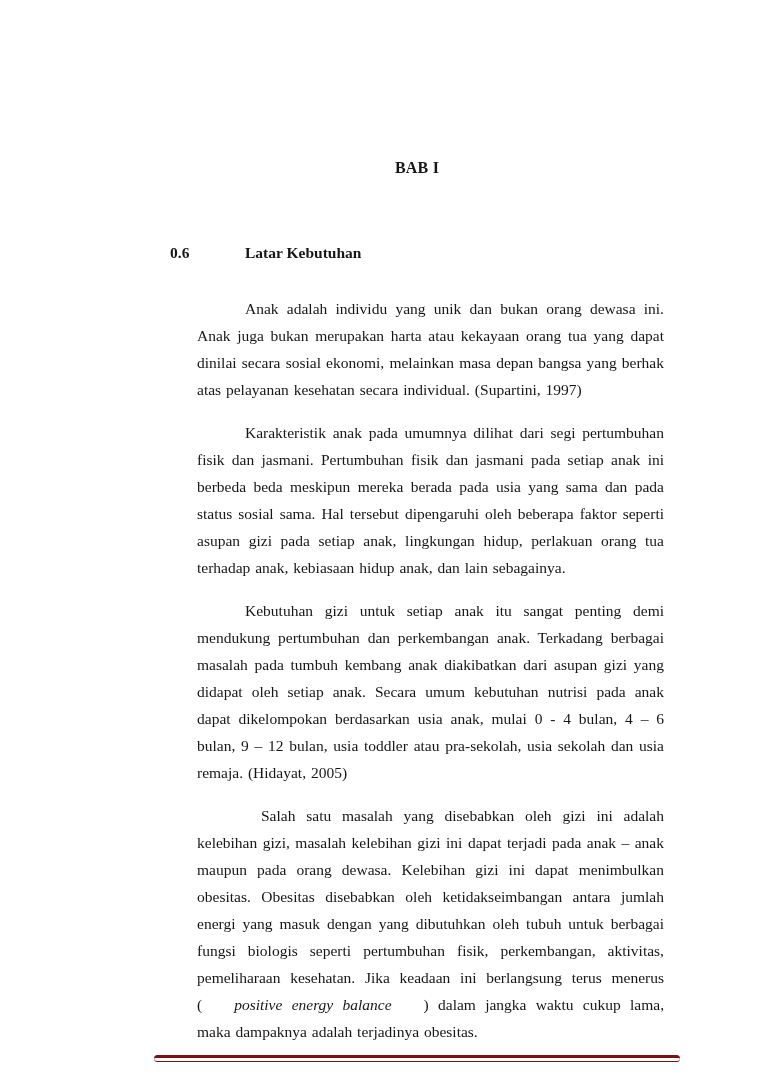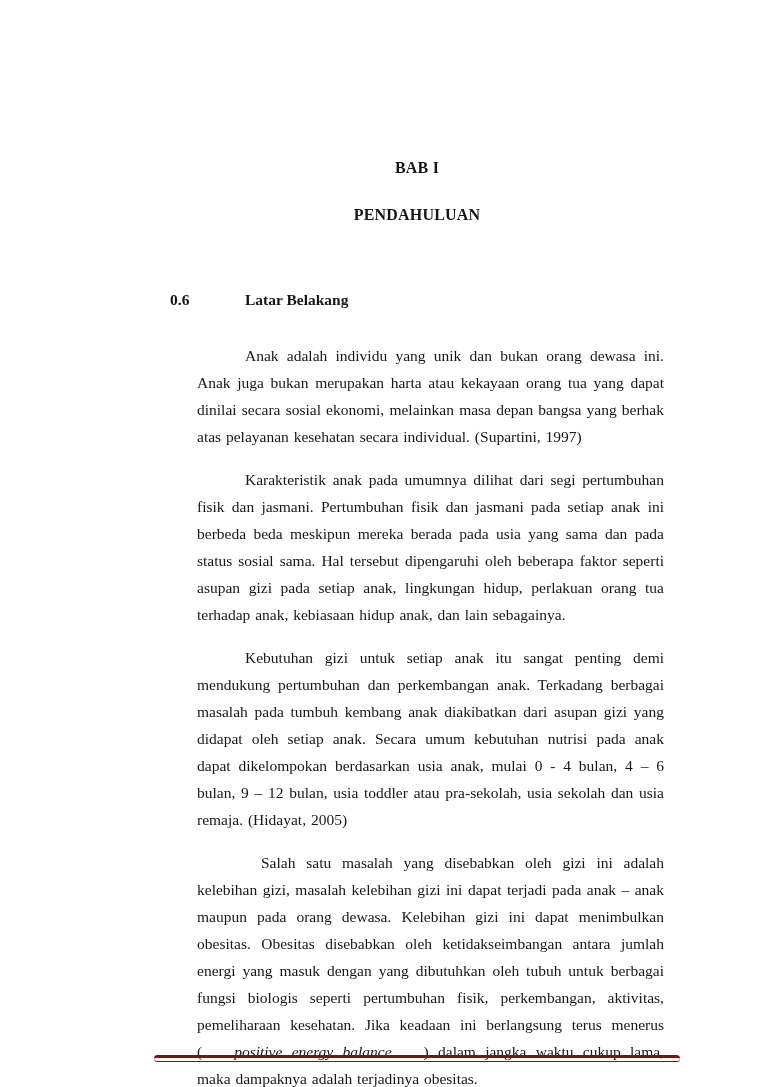--- a/index.html
+++ b/index.html
@@ -78,25 +78,24 @@
   }
 </style>
 </head>
 <body>
 
 <div class="page">
   <div class="content">
 
     <div class="title-block">
       <div>BAB I</div>
-      <div>PENDAHULUAN</div>
     </div>
 
     <div class="section-heading">
-      <span class="sec-num">0.6</span><span>Latar Belakang</span>
+      <span class="sec-num">0.6</span><span>Latar Kebutuhan</span>
     </div>
 
     <div class="body-text">
       <p class="para">Anak adalah individu yang unik dan bukan orang dewasa ini. Anak juga bukan merupakan harta atau kekayaan orang tua yang dapat dinilai secara sosial ekonomi, melainkan masa depan bangsa yang berhak atas pelayanan kesehatan secara individual. (Supartini, 1997)</p>
       <p class="para">Karakteristik anak pada umumnya dilihat dari segi pertumbuhan fisik dan jasmani. Pertumbuhan fisik dan jasmani pada setiap anak ini berbeda beda meskipun mereka berada pada usia yang sama dan pada status sosial sama. Hal tersebut dipengaruhi oleh beberapa faktor seperti asupan gizi pada setiap anak, lingkungan hidup, perlakuan orang tua terhadap anak, kebiasaan hidup anak, dan lain sebagainya.</p>
       <p class="para">Kebutuhan gizi untuk setiap anak itu sangat penting demi mendukung pertumbuhan dan perkembangan anak. Terkadang berbagai masalah pada tumbuh kembang anak diakibatkan dari asupan gizi yang didapat oleh setiap anak. Secara umum kebutuhan nutrisi pada anak dapat dikelompokan berdasarkan usia anak, mulai 0 - 4 bulan, 4 – 6 bulan, 9 – 12 bulan, usia toddler atau pra-sekolah, usia sekolah dan usia remaja. (Hidayat, 2005)</p>
       <p class="para"><span>Salah satu masalah yang disebabkan oleh gizi ini adalah kelebihan gizi, masalah kelebihan gizi ini dapat terjadi pada anak – anak maupun pada orang dewasa. Kelebihan gizi ini dapat menimbulkan obesitas. Obesitas disebabkan oleh ketidakseimbangan antara jumlah energi yang masuk dengan yang dibutuhkan oleh tubuh untuk berbagai fungsi biologis seperti pertumbuhan fisik, perkembangan, aktivitas, pemeliharaan kesehatan. Jika keadaan ini berlangsung terus menerus (</span><em>positive energy balance</em><span>)  dalam jangka waktu cukup lama, maka dampaknya adalah terjadinya obesitas.</span></p>
     </div>
 
   </div>

